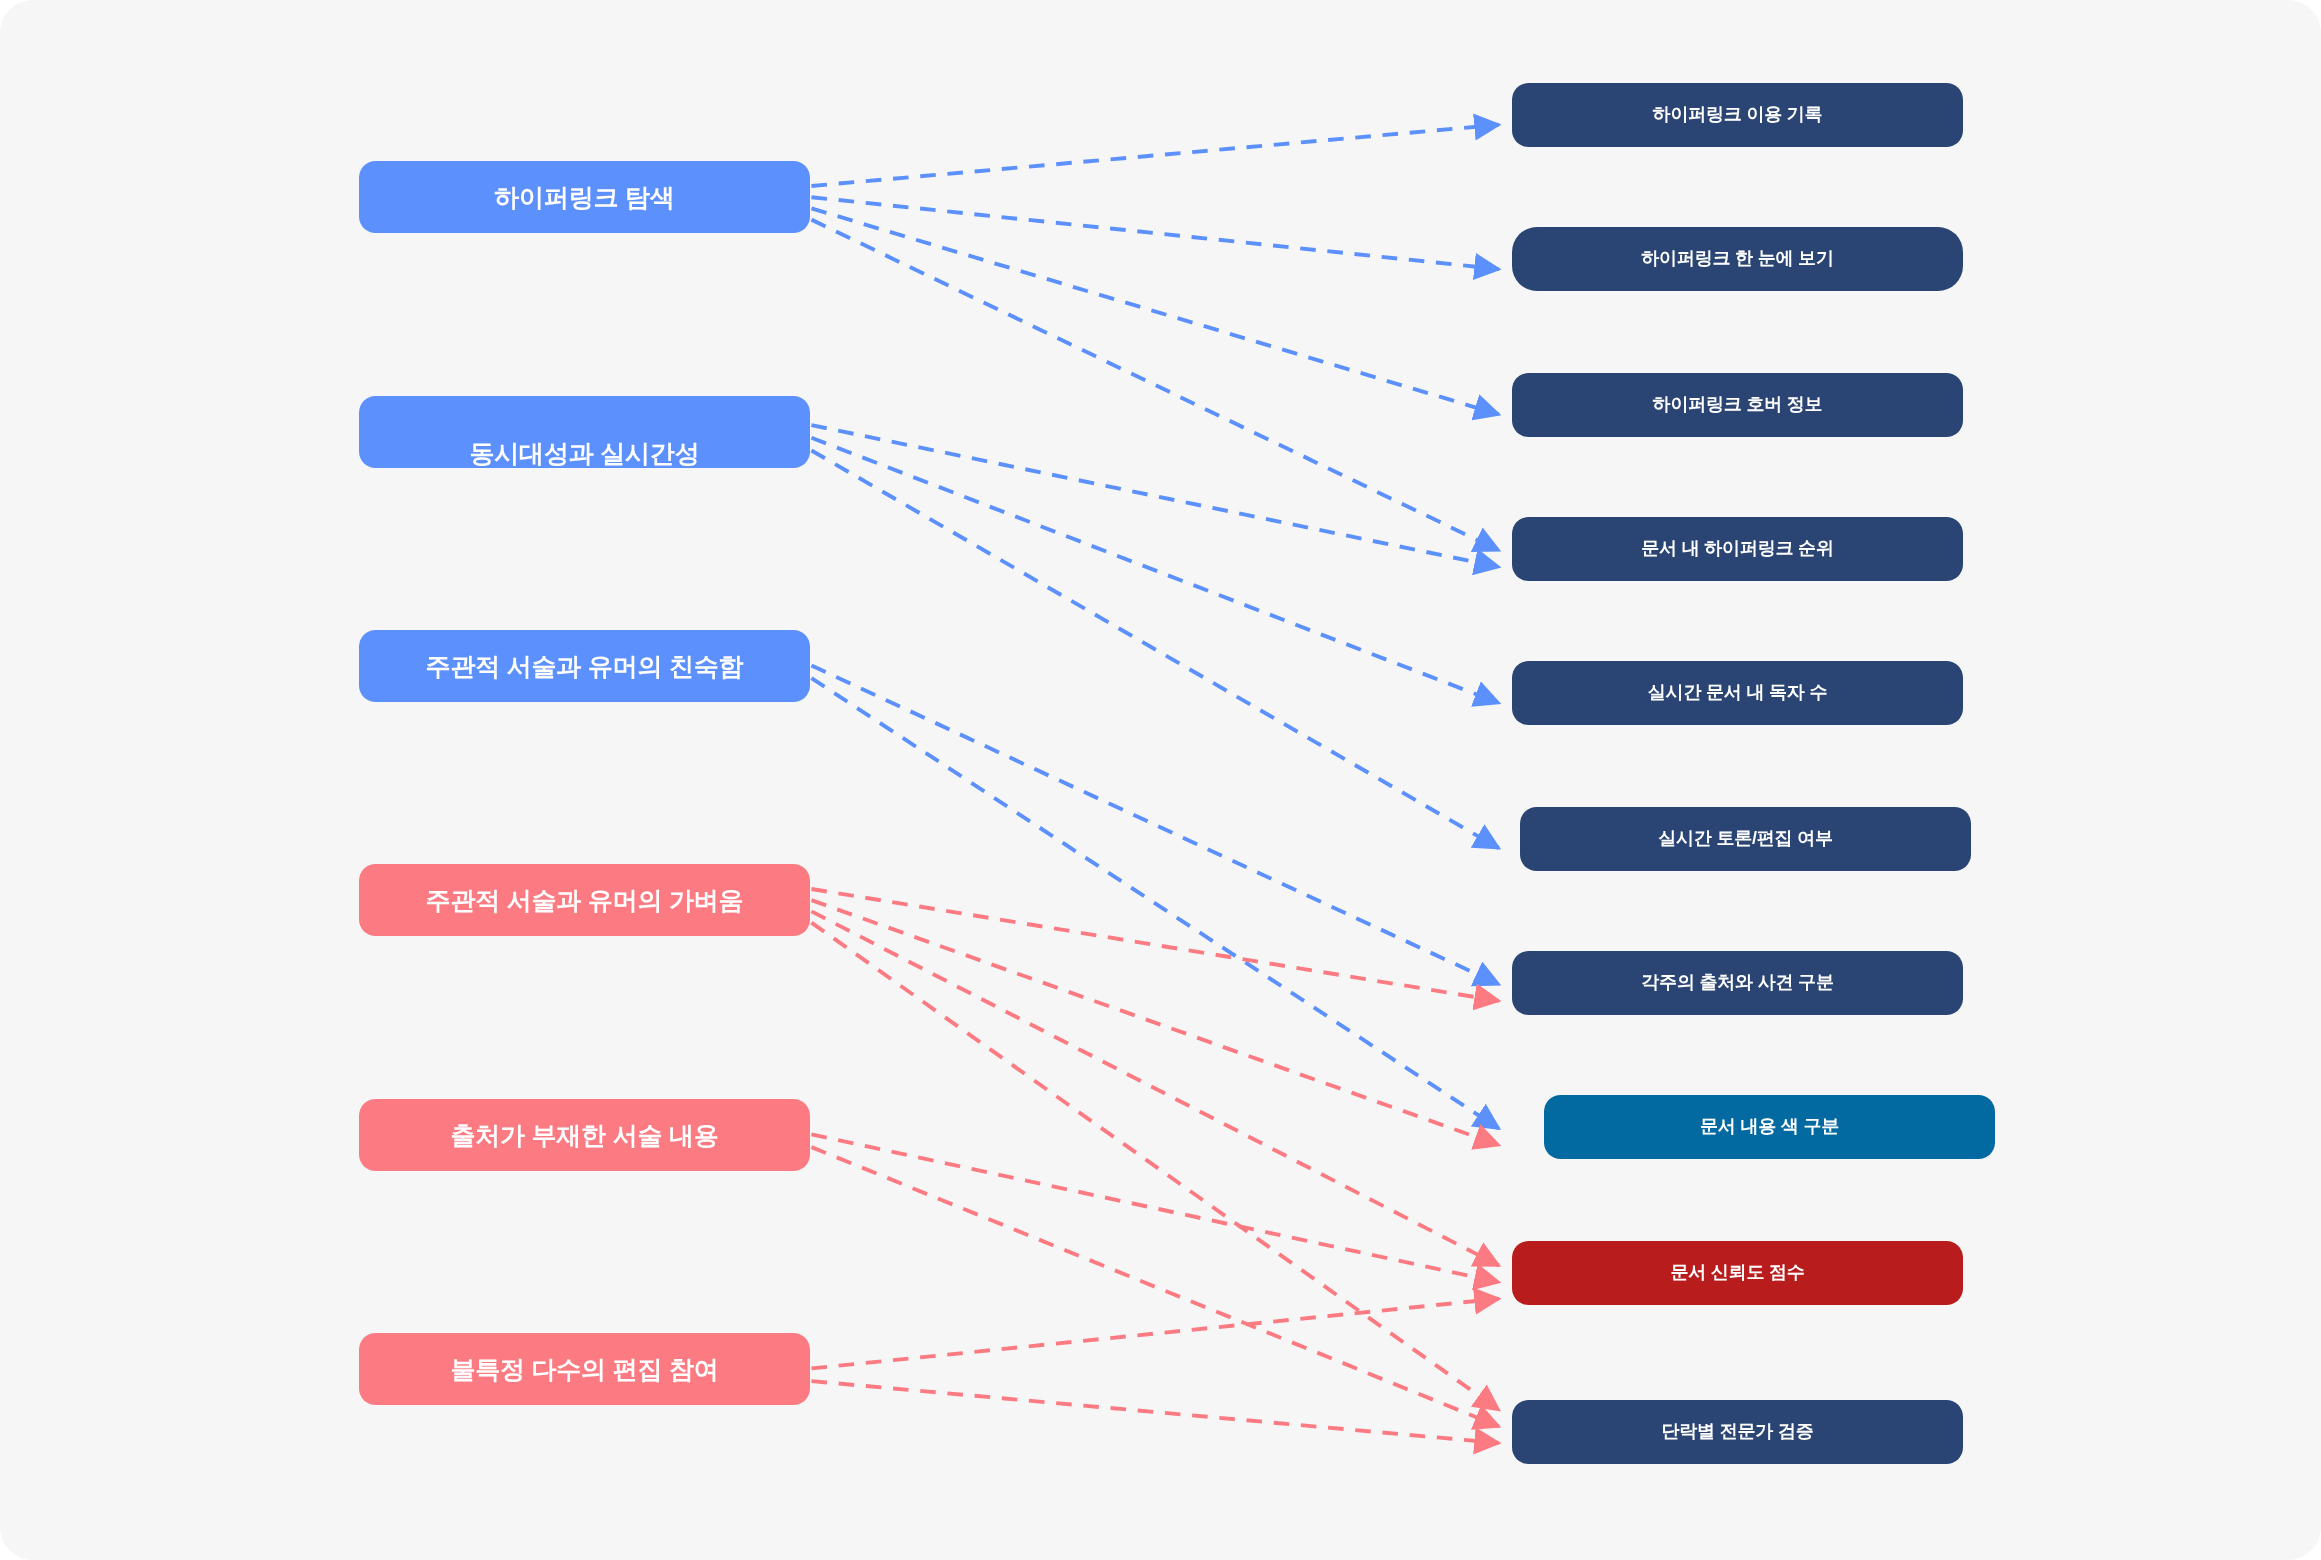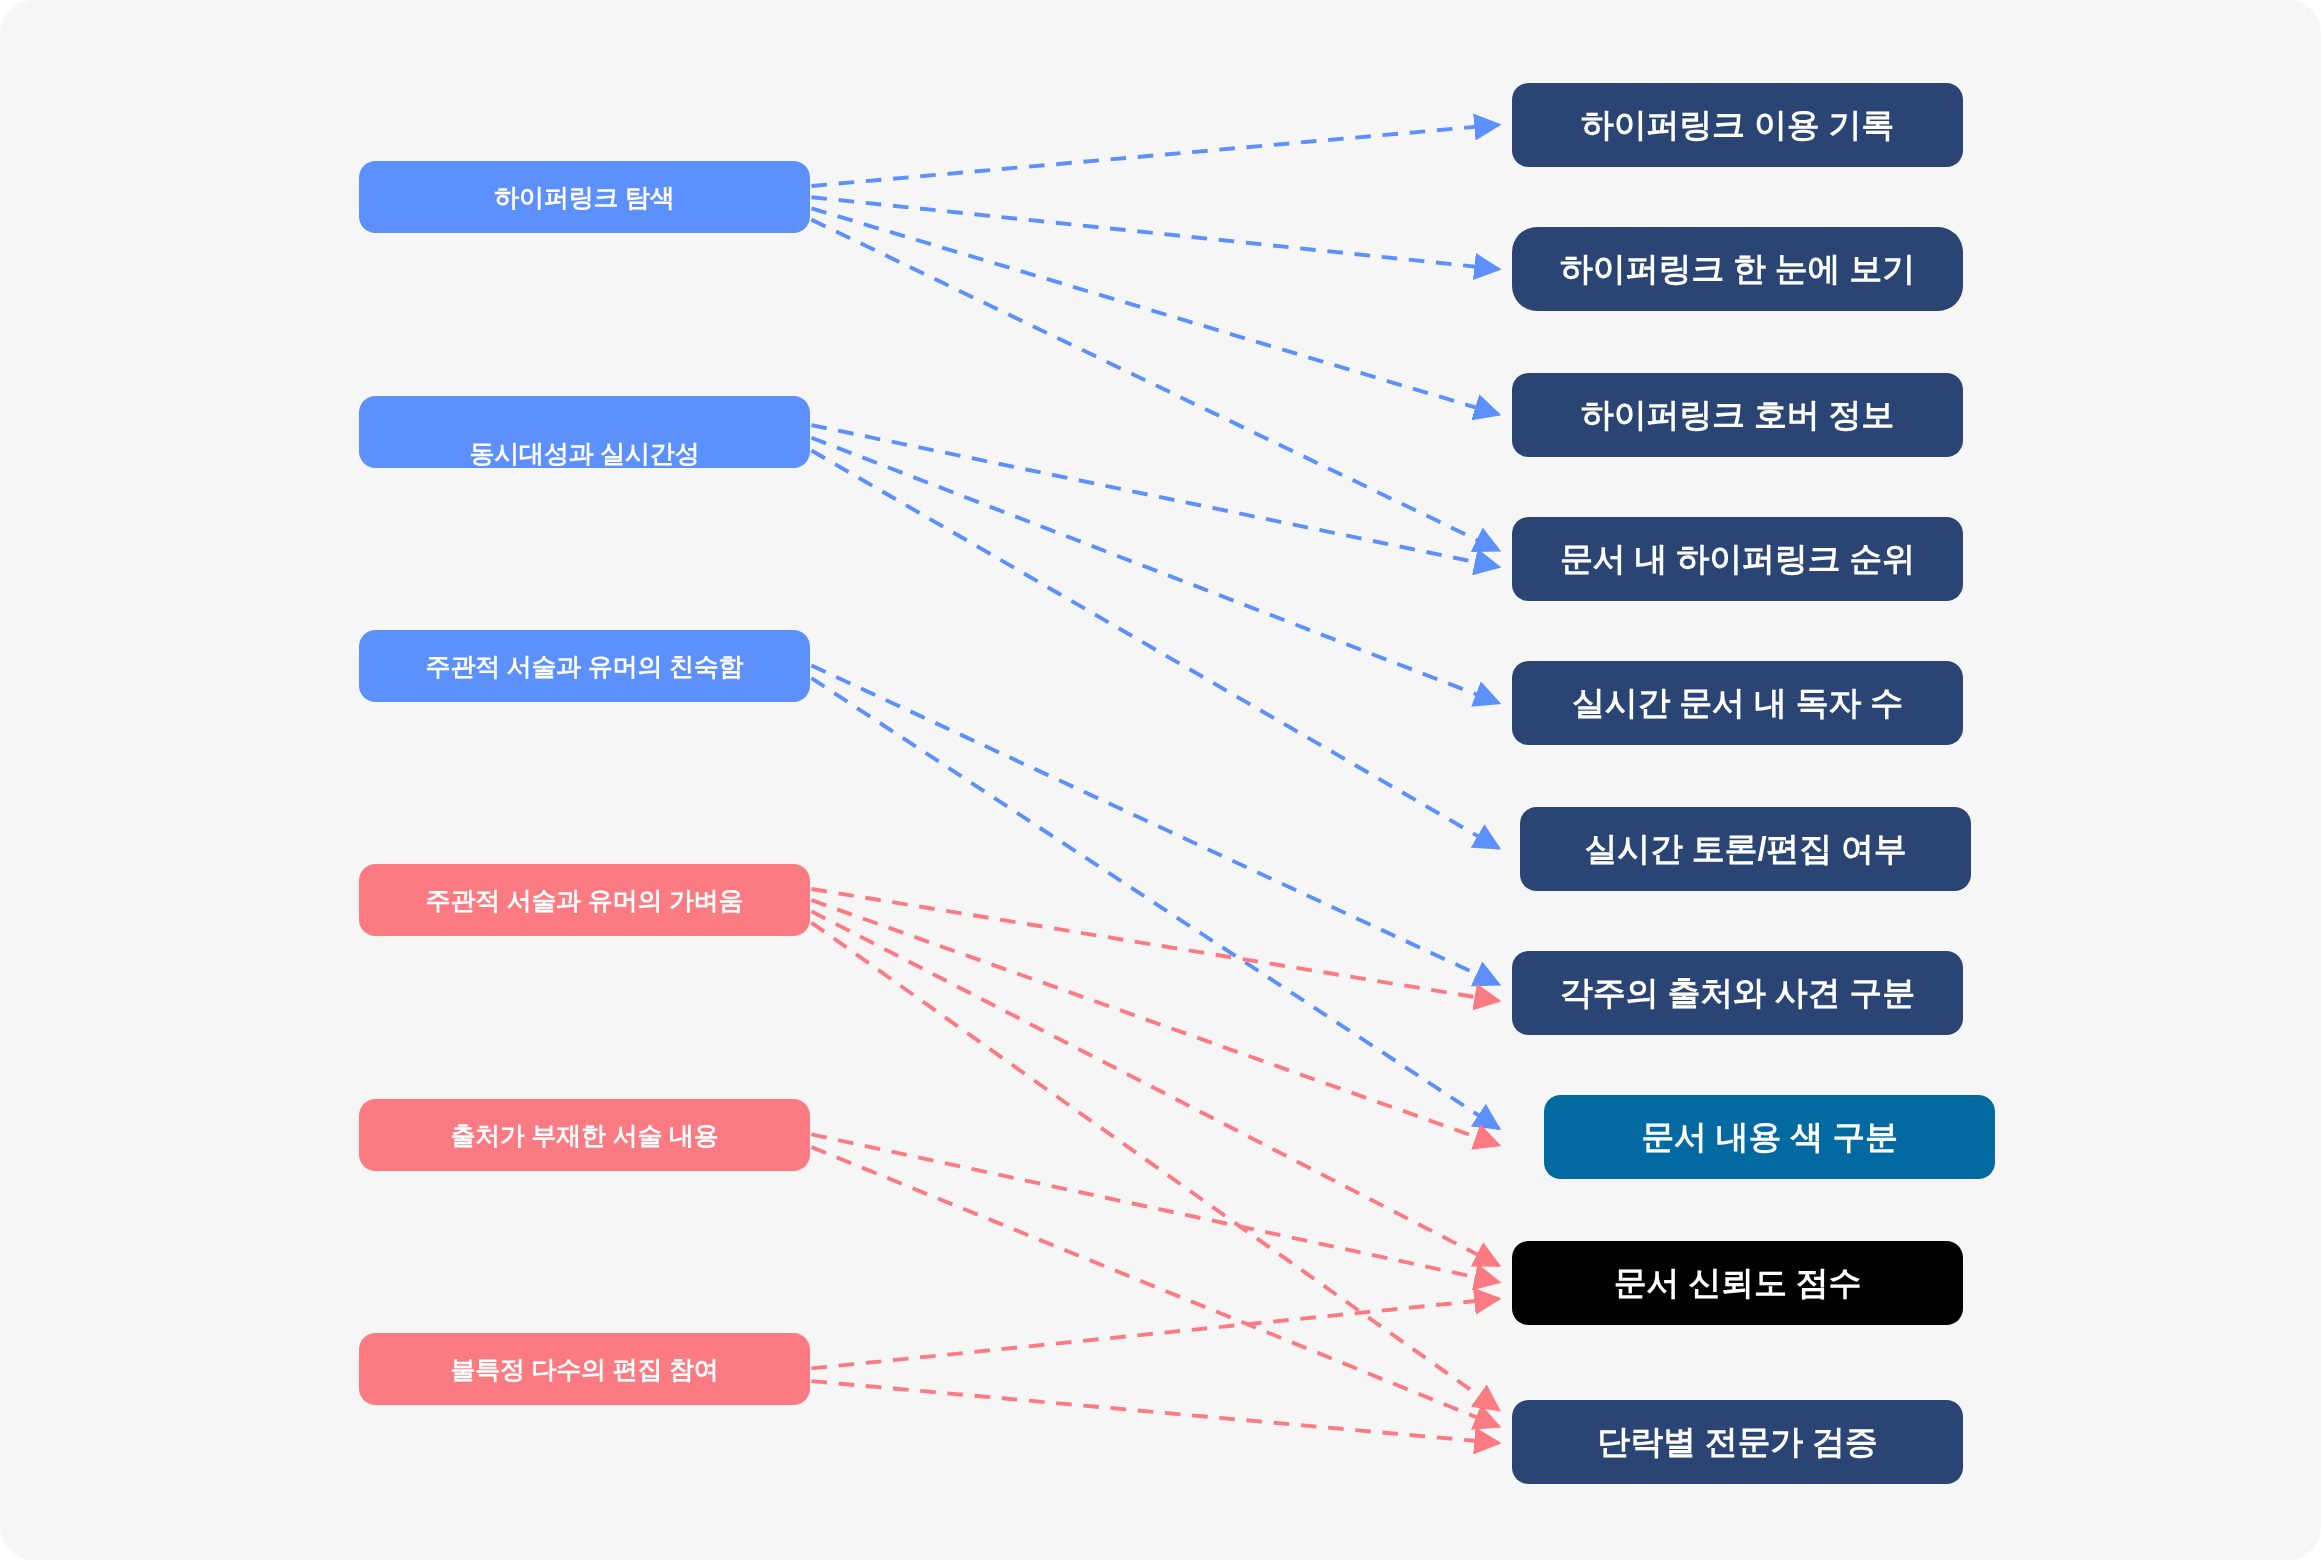--- a/index.html
+++ b/index.html
@@ -44,23 +44,23 @@
     padding: 0 13.7px;
   }
   .node.source {
     width: 451px;
     height: 72px;
     left: 359px;
     font-size: 25px;
   }
   .node.target {
     width: 451px;
-    height: 84px;
+    height: 64px;
     left: 1512px;
-    font-size: 33px;
+    font-size: 18px;
   }
   .node.blue  { background: #5c90fc; }
   .node.red   { background: #fc7b82; }
   .node.navy  { background: #2a4573; }
 </style>
 </head>
 <body>
 
 <div id="canvas">
 
@@ -132,21 +132,21 @@
       </div>
       <div class="node target navy" style="left: 1512px; top: 807px; background: rgb(42, 69, 115); margin-left: 8px;">
         <span>실시간 토론/편집 여부</span>
       </div>
       <div class="node target navy" style="left: 1512px; top: 951px; background: rgb(42, 69, 115);">
         <span>각주의 출처와 사견 구분</span>
       </div>
       <div class="node target navy" style="left: 1544px; top: 1095px; background: #0369a1;">
         <span>문서 내용 색 구분</span>
       </div>
-      <div class="node target navy" style="left: 1512px; top: 1241px; background: #000000;">
+      <div class="node target navy" style="left: 1512px; top: 1241px; background: #b91c1c;">
         <span>문서 신뢰도 점수</span>
       </div>
       <div class="node target navy" style="left: 1512px; top: 1385px; background: rgb(42, 69, 115); margin-top: 15px;">
         <span>단락별 전문가 검증</span>
       </div>
     </div>
 
 </div>
 
 

